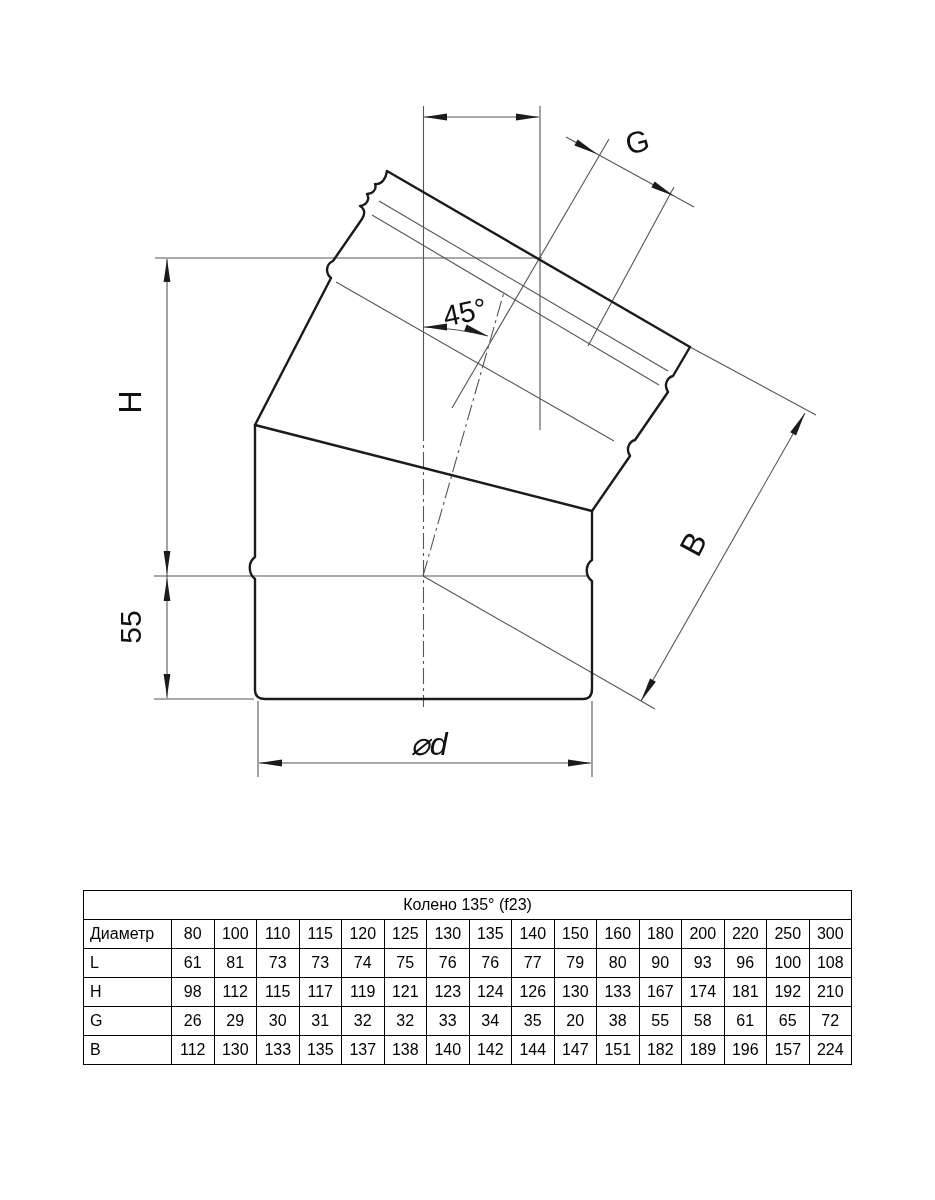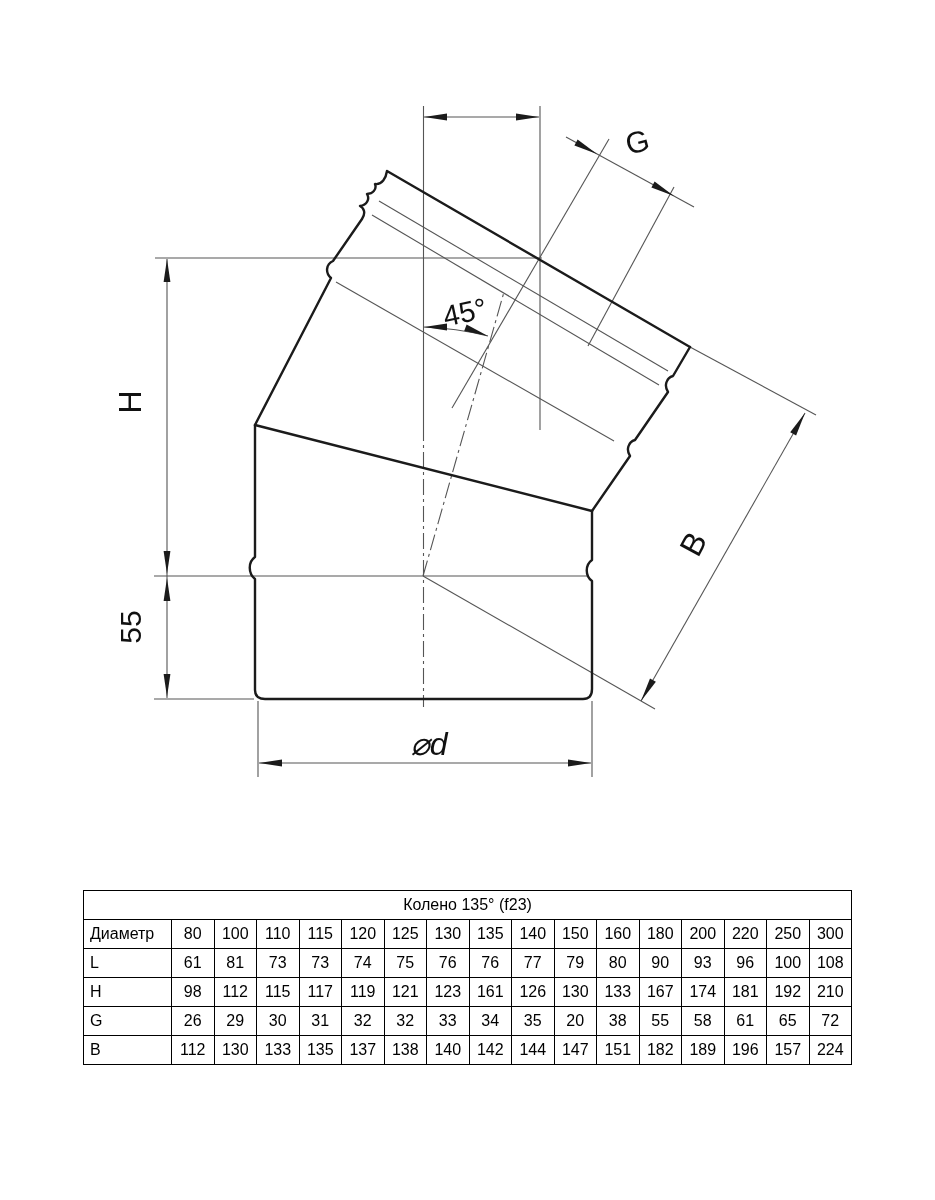--- a/index.html
+++ b/index.html
@@ -172,21 +172,21 @@
         </tr>
         <tr>
           <td class="rowlabel">H</td>
           <td>98</td>
           <td>112</td>
           <td>115</td>
           <td>117</td>
           <td>119</td>
           <td>121</td>
           <td>123</td>
-          <td>161</td>
+          <td>124</td>
           <td>126</td>
           <td>130</td>
           <td>133</td>
           <td>167</td>
           <td>174</td>
           <td>181</td>
           <td>192</td>
           <td>210</td>
         </tr>
         <tr>

